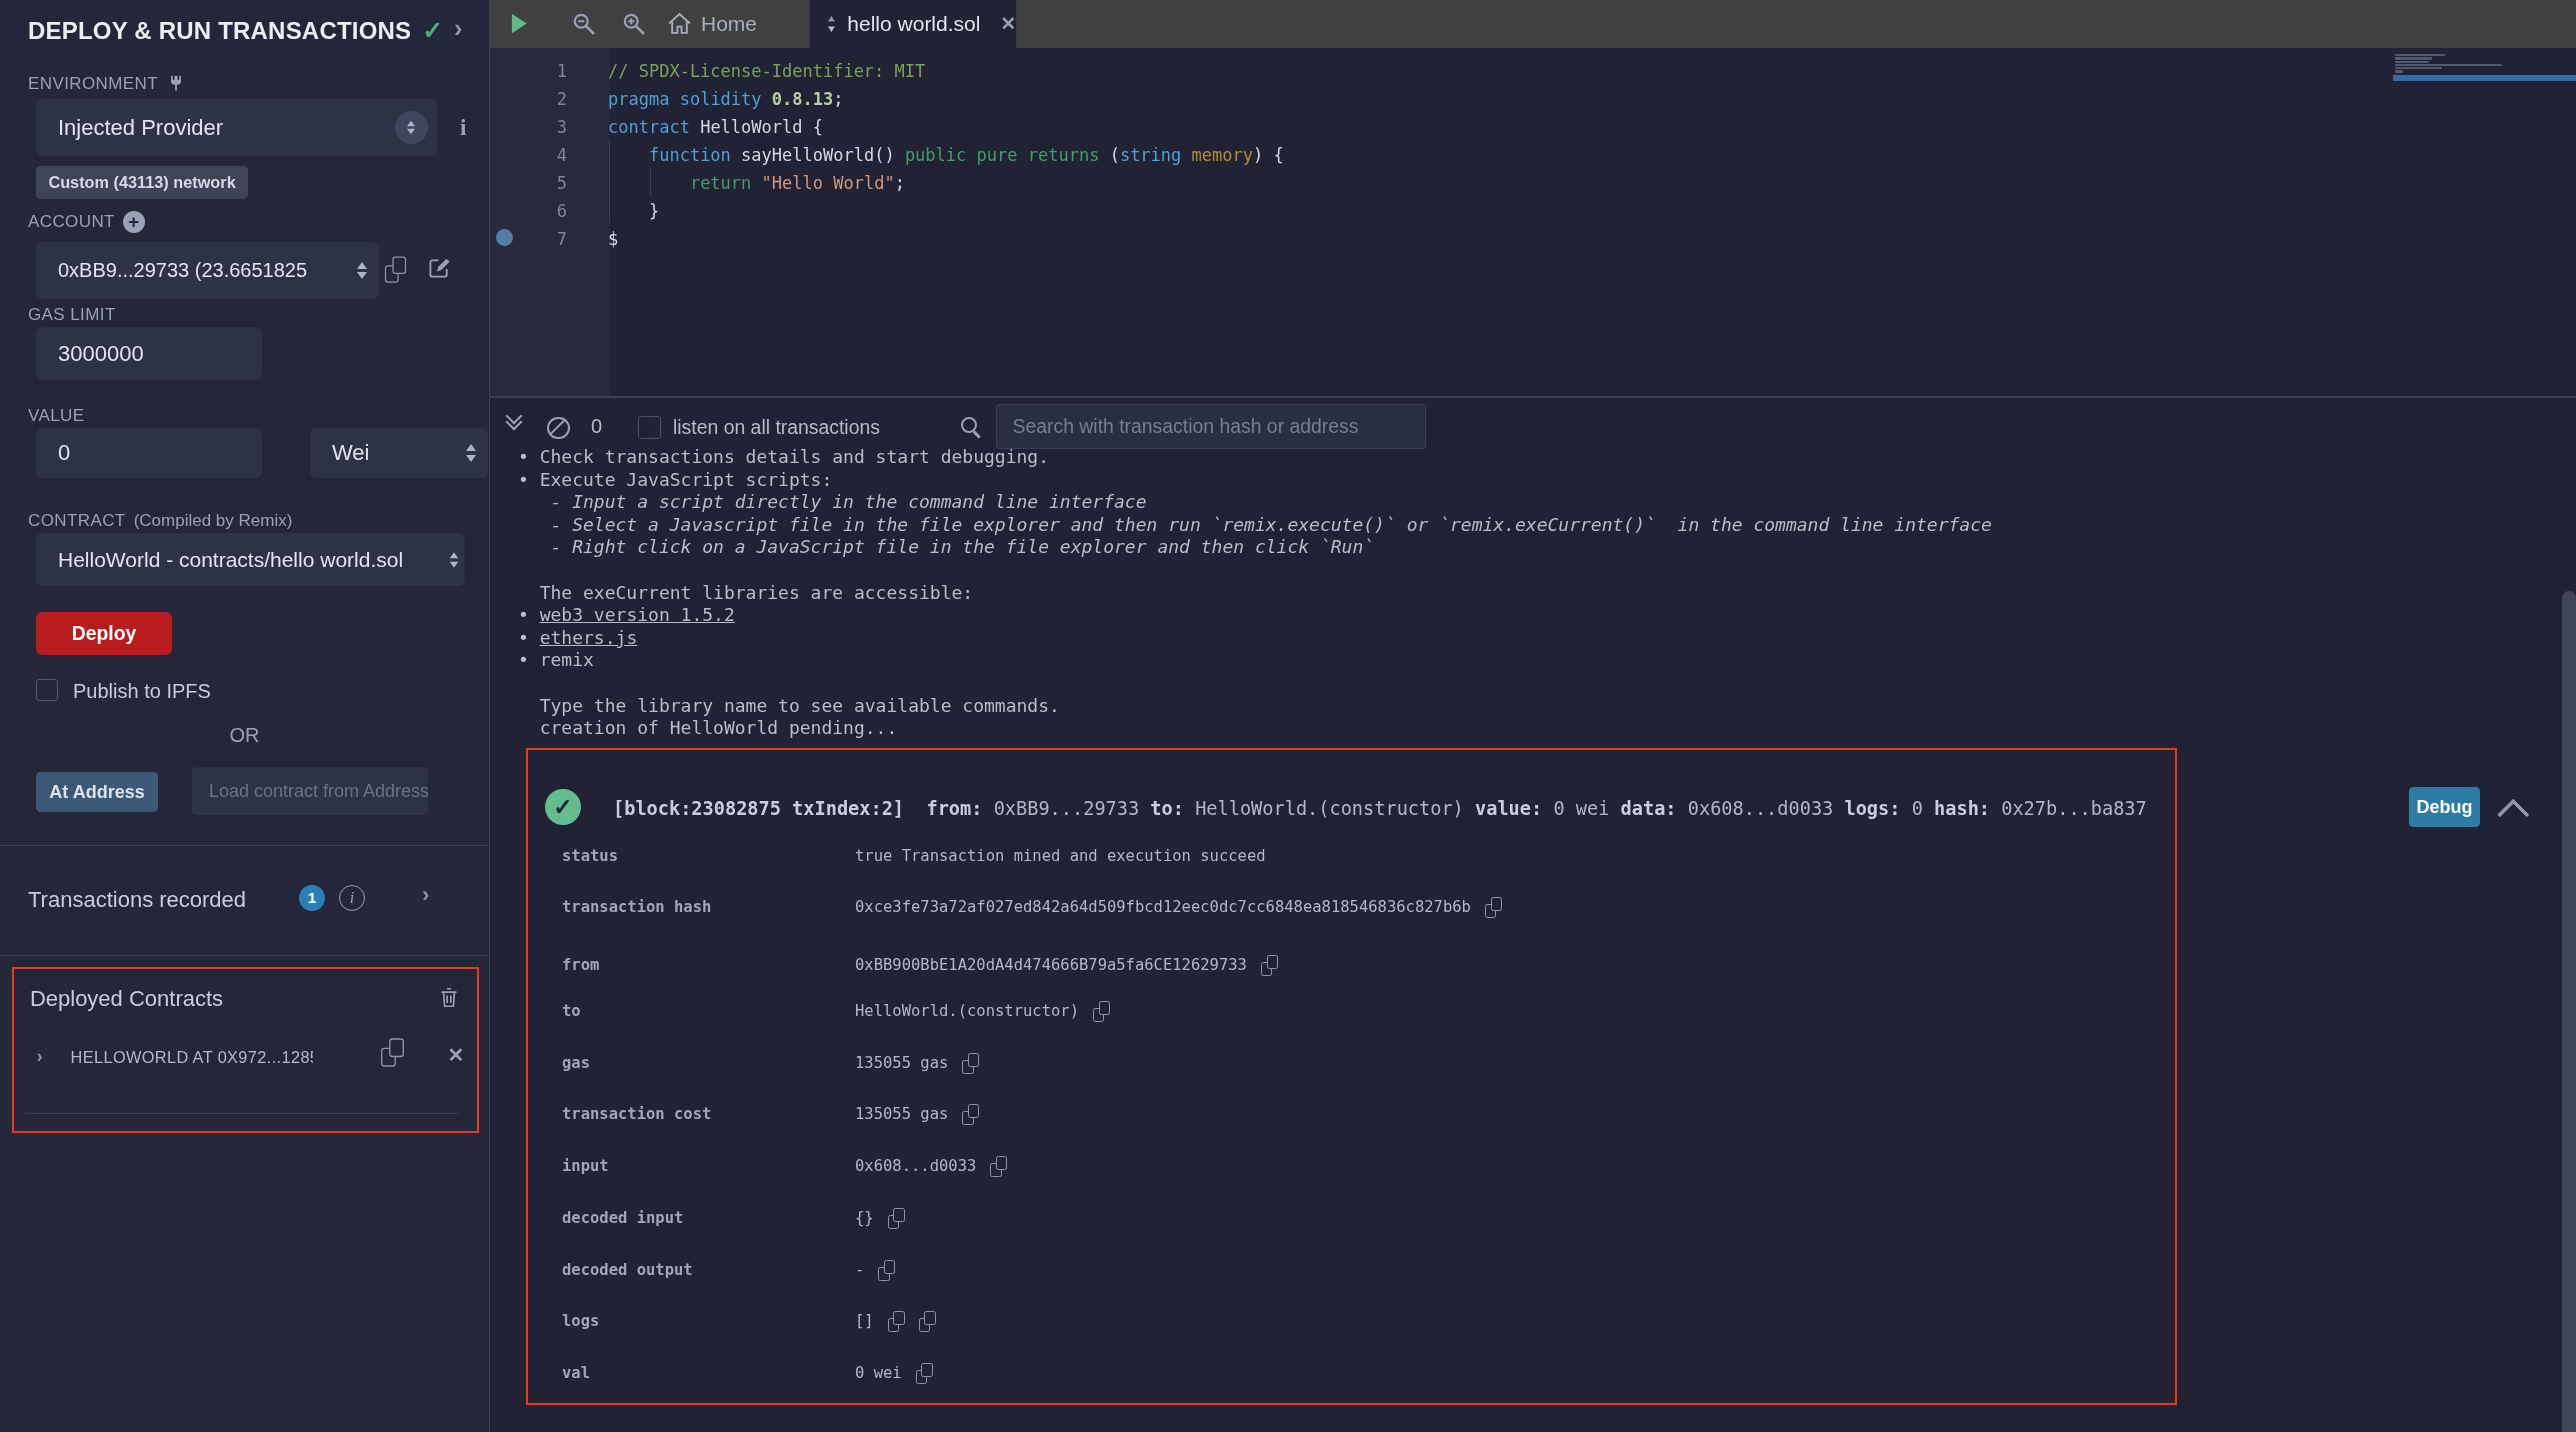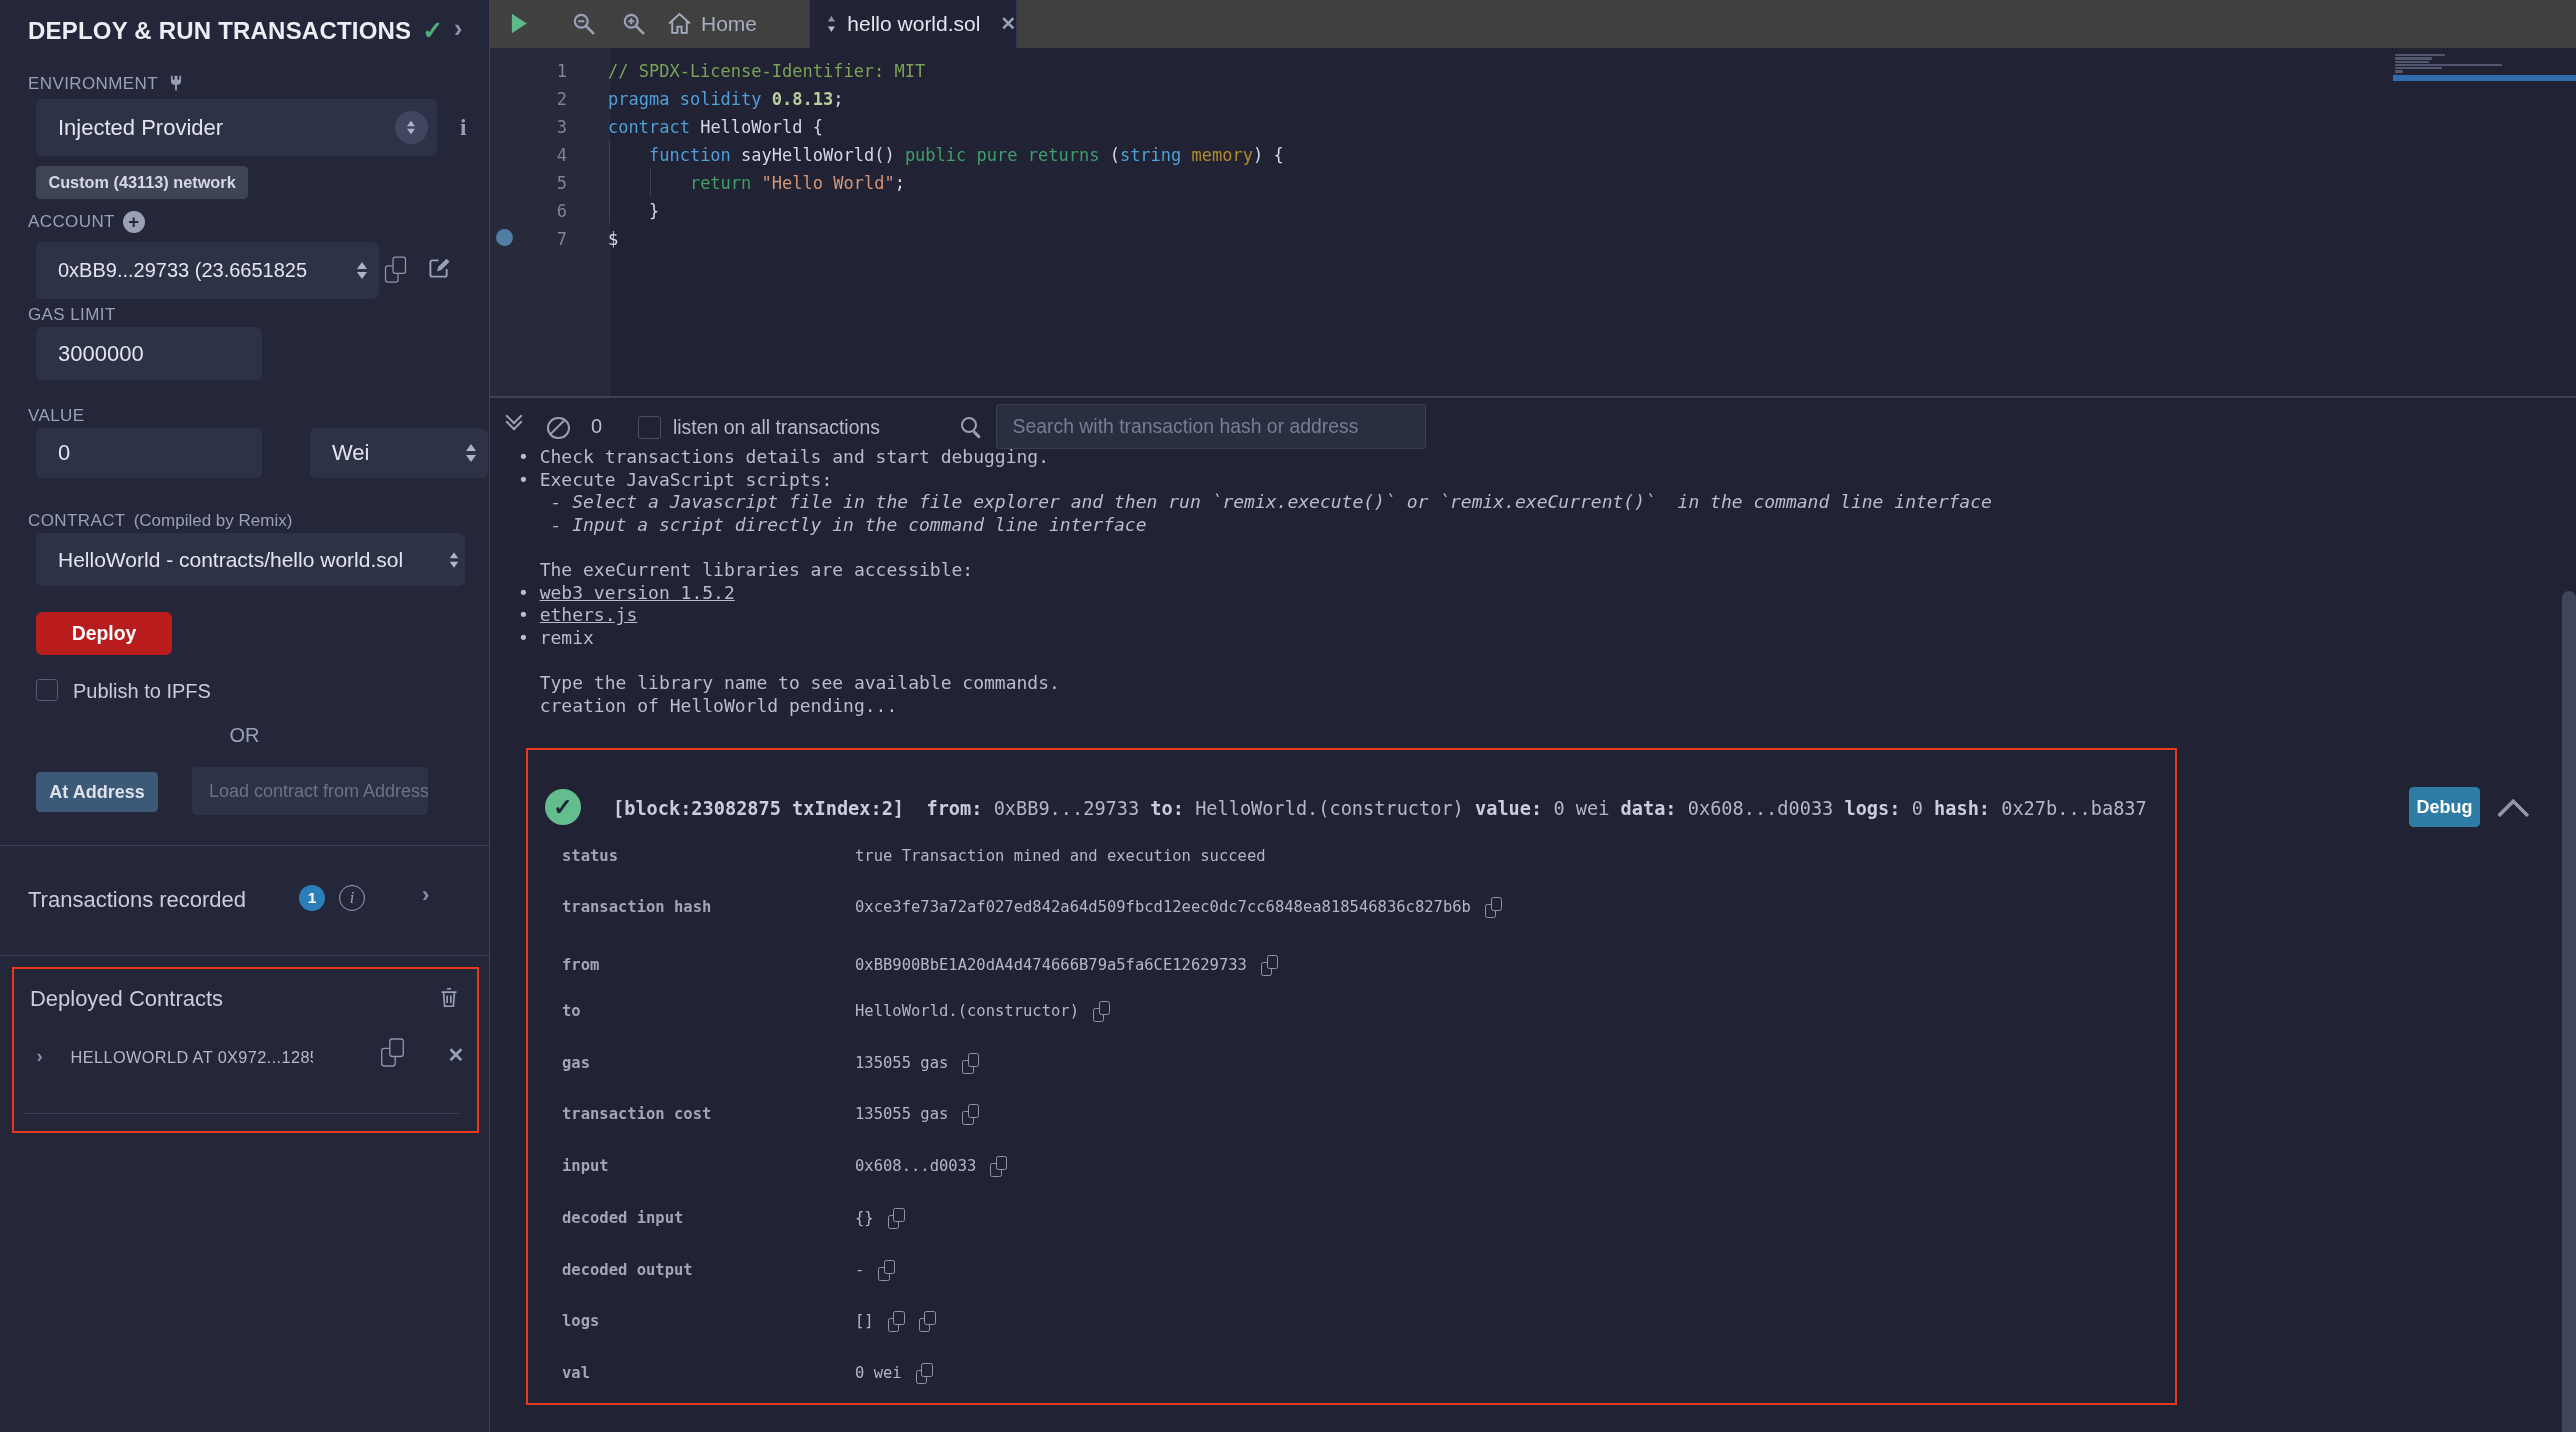--- a/index.html
+++ b/index.html
@@ -276,22 +276,23 @@
       <div class="tbar-item" style="left:183px;top:18px;font-size:19.4px;">listen on all transactions</div>
       <div class="tbar-item" style="left:471px;top:18.6px;">
           <span class="mag"></span>
         </div>
       <input class="search-inp" placeholder="Search with transaction hash or address" style="">
     </div>
 
     <div class="term-lines" id="term-lines">
         <div class="term-line"><span>• Check transactions details and start debugging.</span></div>
         <div class="term-line"><span>• Execute JavaScript scripts:</span></div>
+        <div class="term-line it"><span>   - Input a script directly in the command line interface</span></div>
         <div class="term-line it"><span>   - Select a Javascript file in the file explorer and then run `remix.execute()` or `remix.exeCurrent()`  in the command line interface</span></div>
-        <div class="term-line it"><span>   - Input a script directly in the command line interface</span></div>
+        <div class="term-line it"><span>   - Right click on a JavaScript file in the file explorer and then click `Run`</span></div>
         <div class="term-line">&nbsp;</div>
         <div class="term-line"><span>  The exeCurrent libraries are accessible:</span></div>
         <div class="term-line"><span>• </span><span class="tlink">web3 version 1.5.2</span></div>
         <div class="term-line"><span>• </span><span class="tlink">ethers.js</span></div>
         <div class="term-line"><span>• </span><span>remix</span></div>
         <div class="term-line">&nbsp;</div>
         <div class="term-line"><span>  Type the library name to see available commands.</span></div>
         <div class="term-line"><span>  creation of HelloWorld pending...</span></div>
       </div>
 

